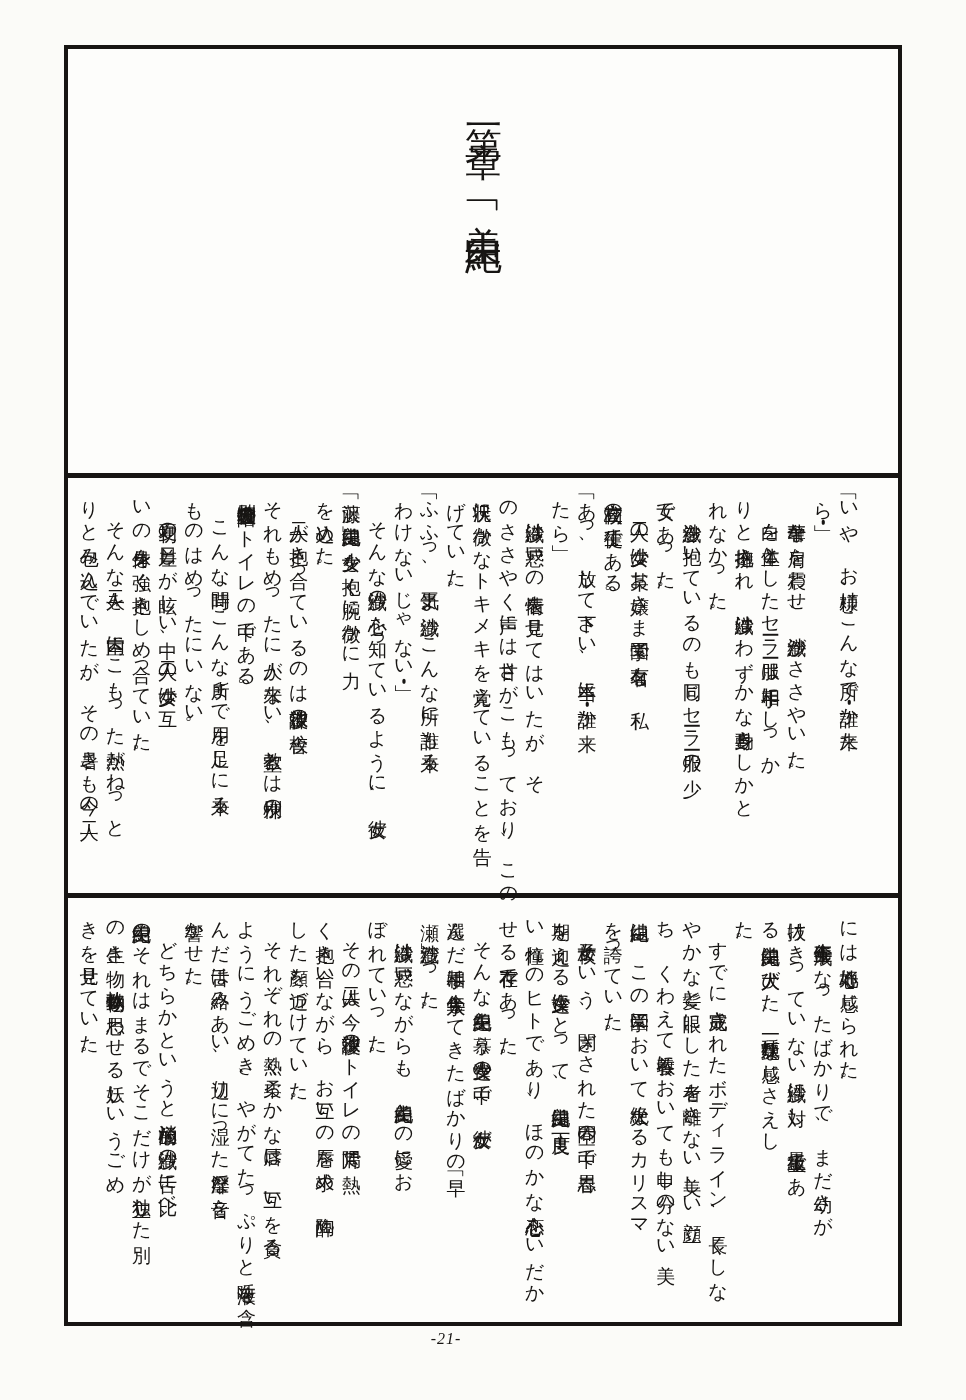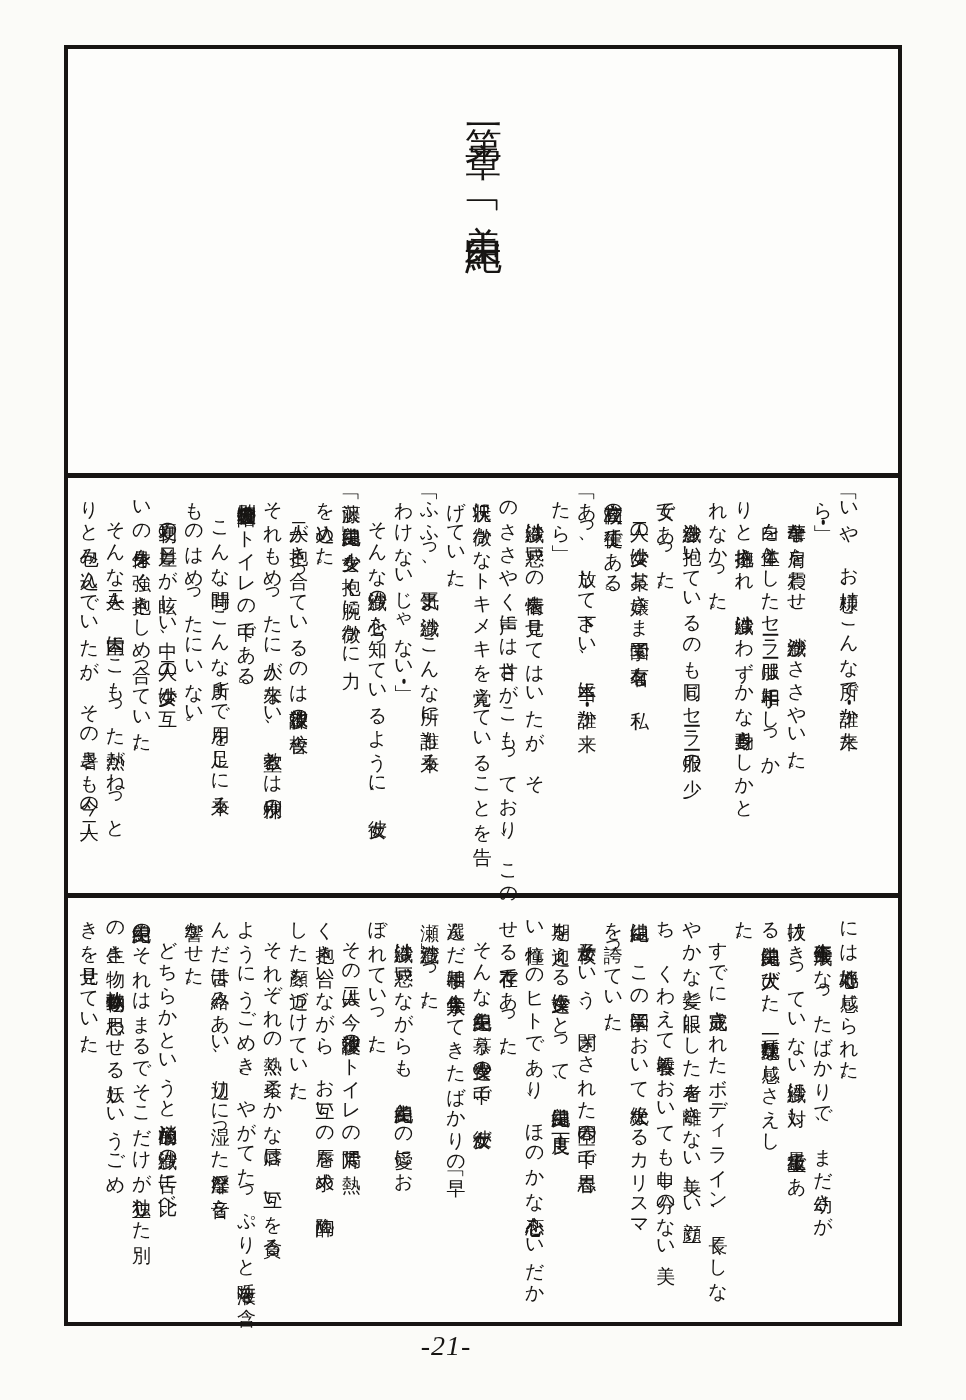--- a/index.html
+++ b/index.html
@@ -48,21 +48,21 @@
     line-height: 26.2px;
     letter-spacing: 1px;
     white-space: nowrap;
   }
   .vline { overflow: visible; }
   .page-number {
     position: absolute;
     left: 0; top: 1330px;
     width: 892px;
     text-align: center;
-    font-size: 28px;
+    font-size: 16px;
     font-style: italic;
     letter-spacing: 1px;
   }
 </style>
 </head>
 <body>
 
 <div class="page">
   <div class="frame">
 

